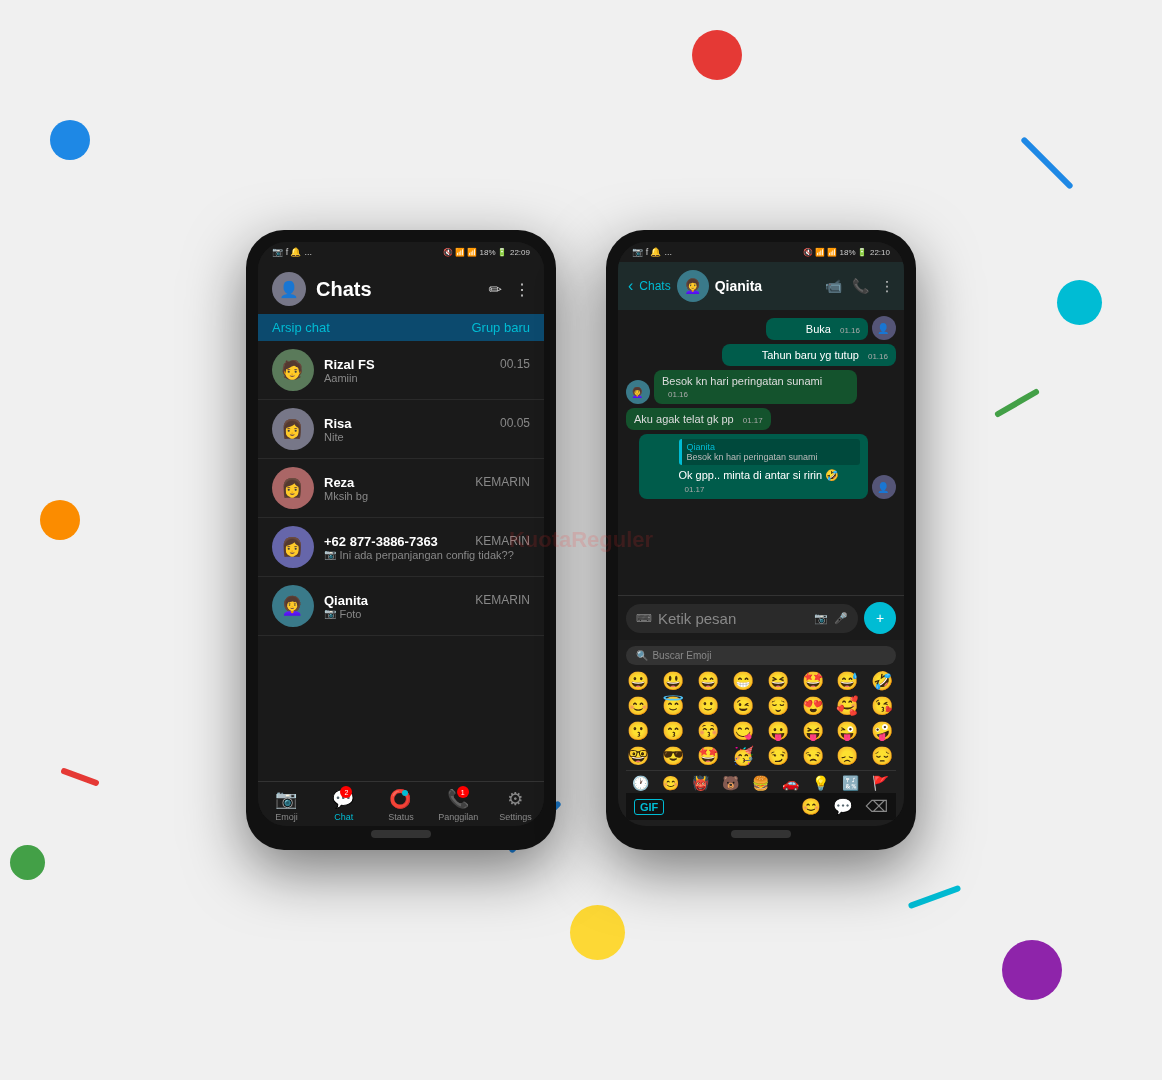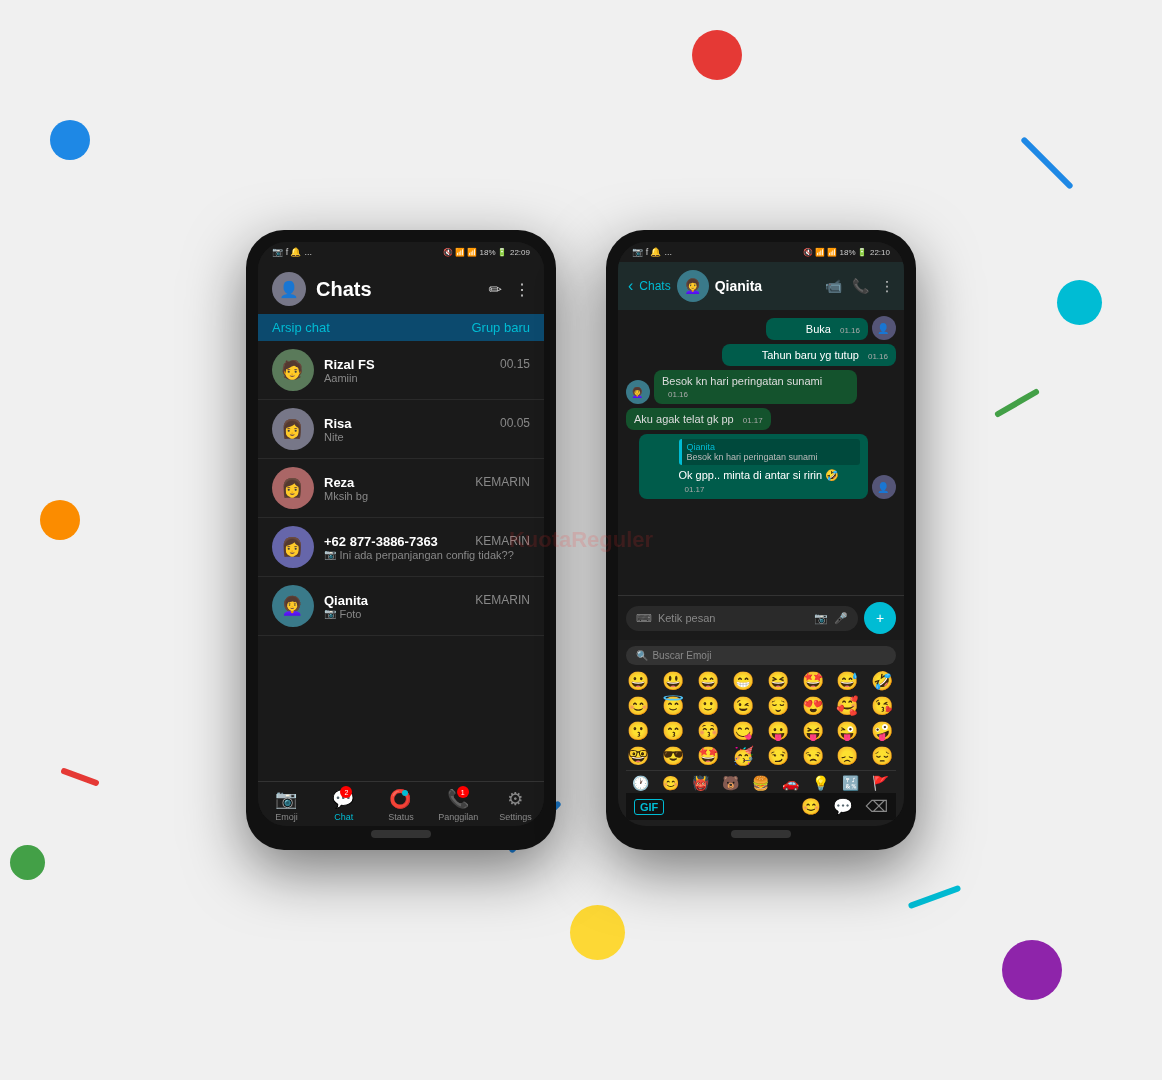--- a/index.html
+++ b/index.html
@@ -730,21 +730,21 @@
             <span class="msg-time">01.17</span>
           </div>
           <div class="msg-avatar-right" style="background:#557;font-size:10px;">👤</div>
         </div>
 
       </div>
 
       <div class="input-area">
         <div class="input-box">
           <span>⌨</span>
-          <span style="flex:1;color:#888;font-size:11px;">Ketik pesan</span>
+          <span style="flex:1;color:#888;font-size:15px;">Ketik pesan</span>
           <span>📷</span>
           <span>🎤</span>
         </div>
         <div class="send-btn">
           <span>+</span>
         </div>
       </div>
 
       <div class="emoji-keyboard">
 

